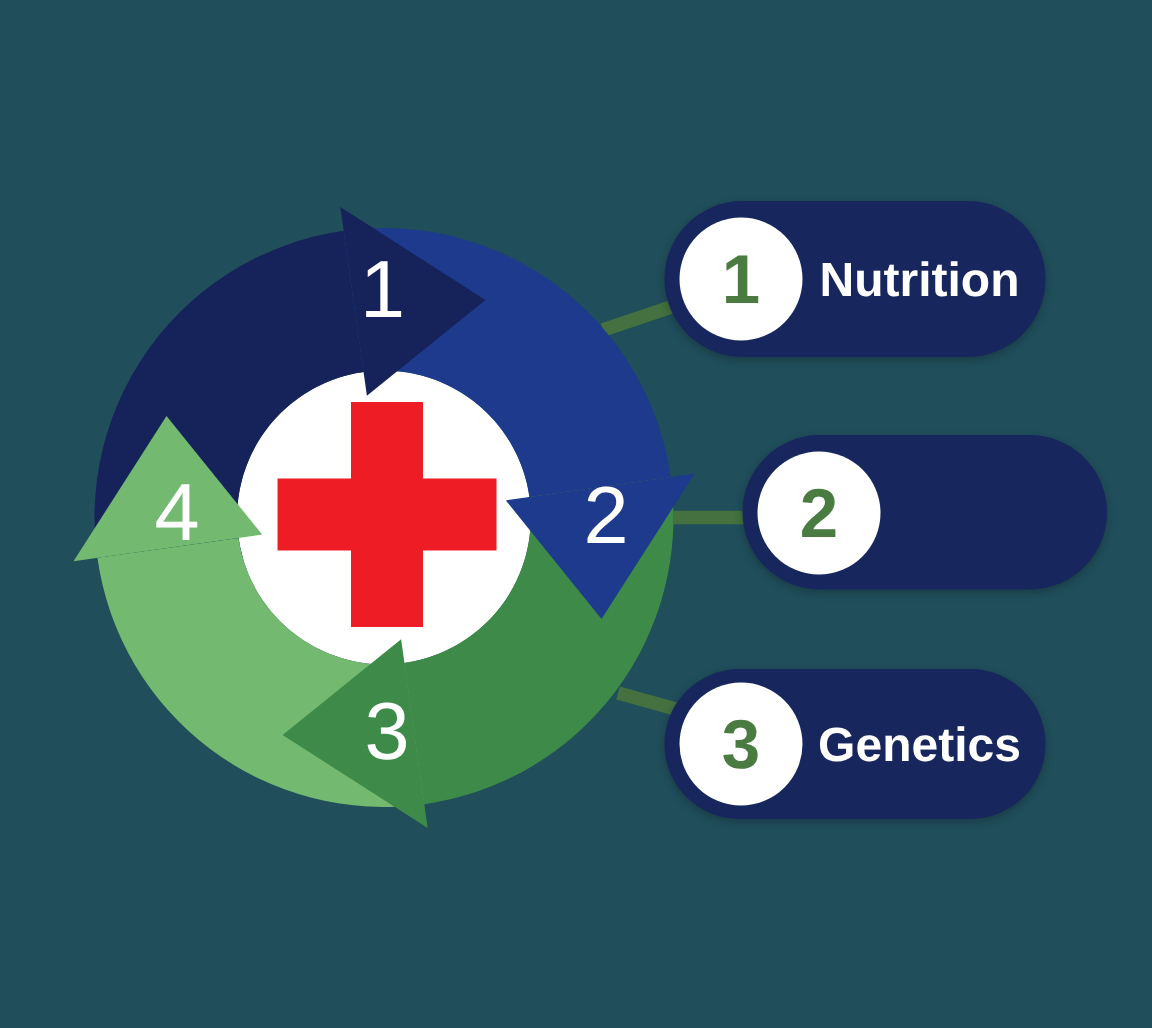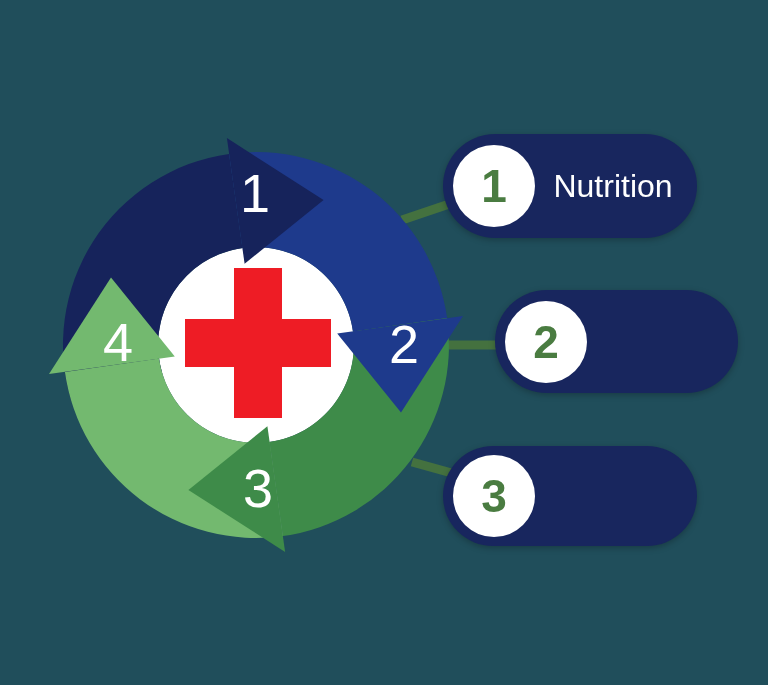--- a/index.html
+++ b/index.html
@@ -50,21 +50,21 @@
   .pill-circle span {
     color: var(--num-green, #4A7C41);
     font-size: 46px;
     font-weight: 700;
     line-height: 1;
   }
   .pill-label {
     flex: 1;
     text-align: center;
     color: #fff;
-    font-weight: 400;
+    font-weight: 700;
     font-size: 32px;
     padding-right: 6px;
     white-space: nowrap;
   }
   #pill-1 { left: 443px; top: 134px; width: 254px; height: 104px; }
   #pill-2 { left: 495px; top: 290px; width: 243px; height: 103px; }
   #pill-3 { left: 443px; top: 446px; width: 254px; height: 100px; }
   #ring-num-1 { left: 255px; top: 193px; }
   #ring-num-2 { left: 404px; top: 344px; }
   #ring-num-3 { left: 258px; top: 488px; }
@@ -106,15 +106,16 @@
   <div class="pill" id="pill-2">
     <div class="pill-circle">
       <span>2</span>
     </div>
   </div>
 
   <div class="pill" id="pill-3">
     <div class="pill-circle">
       <span>3</span>
     </div>
+    <div class="pill-label">Genetics</div>
   </div>
 
 </div>
 
 </body></html>

